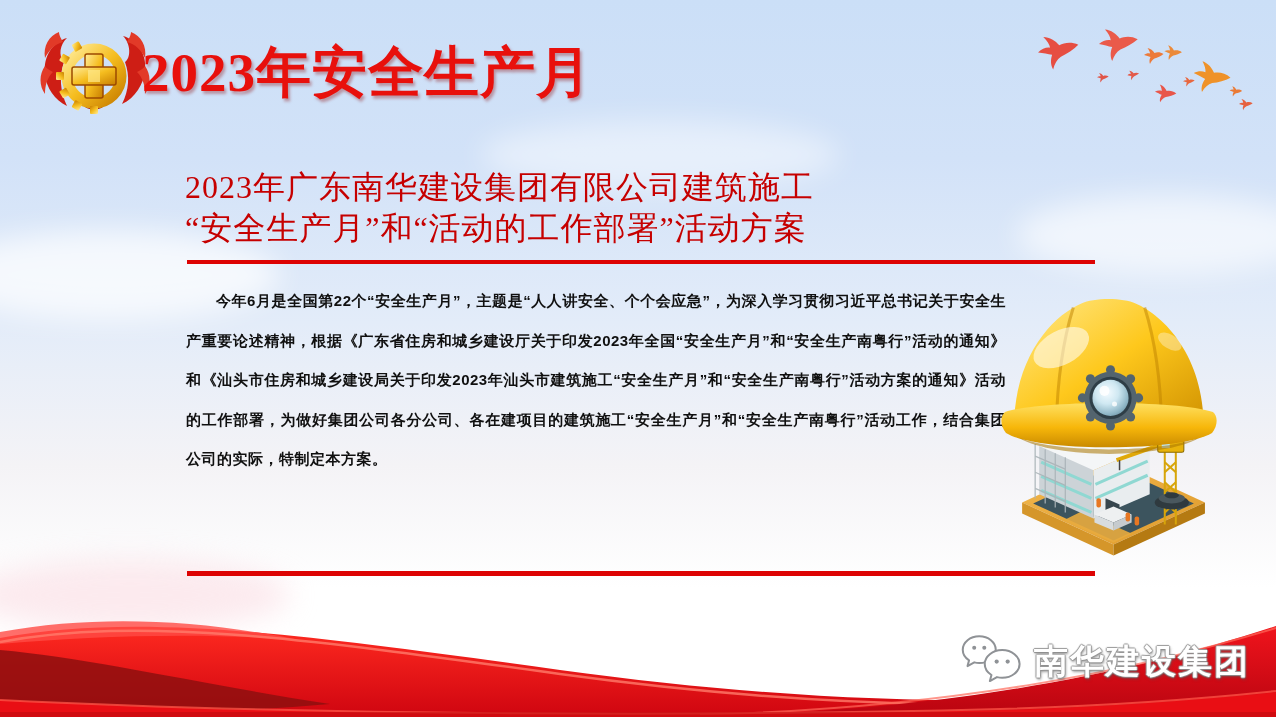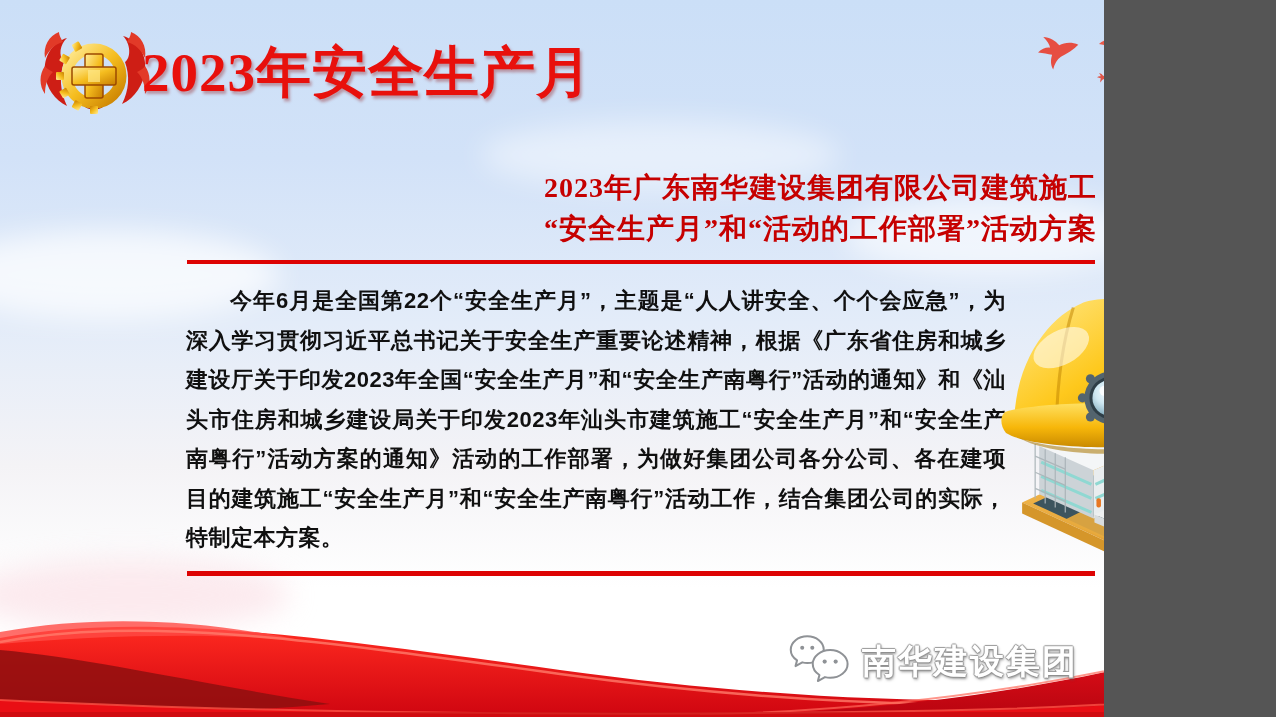--- a/index.html
+++ b/index.html
@@ -1,47 +1,47 @@
 <!DOCTYPE html>
 <html><head>
 <meta charset="utf-8">
 <style>
   html,body{margin:0;padding:0;background:#555;}
   .slide{
-    position:relative;width:1104px;height:717px;overflow:hidden;
+    position:relative;width:1276px;height:717px;overflow:hidden;
     background:linear-gradient(180deg,#cbdff7 0%,#d2e2f8 22%,#e3ecf9 45%,#f4f3f6 65%,#ffffff 82%,#ffffff 100%);
     font-family:"Liberation Sans","DejaVu Sans",sans-serif;
   }
   .cloud{position:absolute;border-radius:50%;filter:blur(14px);pointer-events:none;}
   .cloud.c1{left:-60px;top:230px;width:340px;height:90px;background:rgba(255,255,255,.7);}
   .cloud.c2{right:-40px;top:195px;width:300px;height:80px;background:rgba(255,255,255,.6);}
   .cloud.c3{left:480px;top:120px;width:360px;height:70px;background:rgba(255,255,255,.45);}
   .cloud.c4{left:-30px;top:560px;width:320px;height:70px;background:rgba(250,216,224,.55);}
 
   .emblem{position:absolute;left:33px;top:26px;width:120px;height:95px;}
   .header-title{
     position:absolute;left:142px;top:36px;width:700px;
     font-family:"Liberation Serif","DejaVu Serif",serif;
     font-size:55px;font-weight:bold;color:#e8100c;letter-spacing:1px;
     text-shadow:2px 3px 3px rgba(140,10,10,.35);
   }
   .doves{position:absolute;left:1018px;top:26px;width:252px;height:94px;}
 
   .main-title{
-    position:absolute;left:185px;top:167px;width:912px;text-align:right;
+    position:absolute;left:185px;top:167px;width:912px;text-align:left;
     font-family:"Liberation Serif","DejaVu Serif",serif;
-    font-size:28px;line-height:41px;font-weight:bold;color:#c60000;letter-spacing:1px;
+    font-size:32px;line-height:41px;font-weight:normal;color:#c60000;letter-spacing:1px;
   }
   .divider{position:absolute;left:187px;width:908px;background:#dd0303;}
   .divider.d1{top:260px;height:4px;}
   .divider.d2{top:571px;height:5px;}
 
   .body-text{
     position:absolute;left:186px;top:281px;width:820px;
-    font-size:22px;line-height:39.5px;font-weight:700;color:#101010;
+    font-size:15px;line-height:39.5px;font-weight:700;color:#101010;
     text-align:justify;text-indent:2em;letter-spacing:.5px;
   }
 
   .helmet{position:absolute;left:1001px;top:284px;width:216px;height:274px;}
 
   .wave{position:absolute;left:0;bottom:0;width:1276px;height:125px;}
 
   .footer-brand{
     position:absolute;right:26px;bottom:26px;display:flex;align-items:center;gap:8px;text-align:center;
   }

